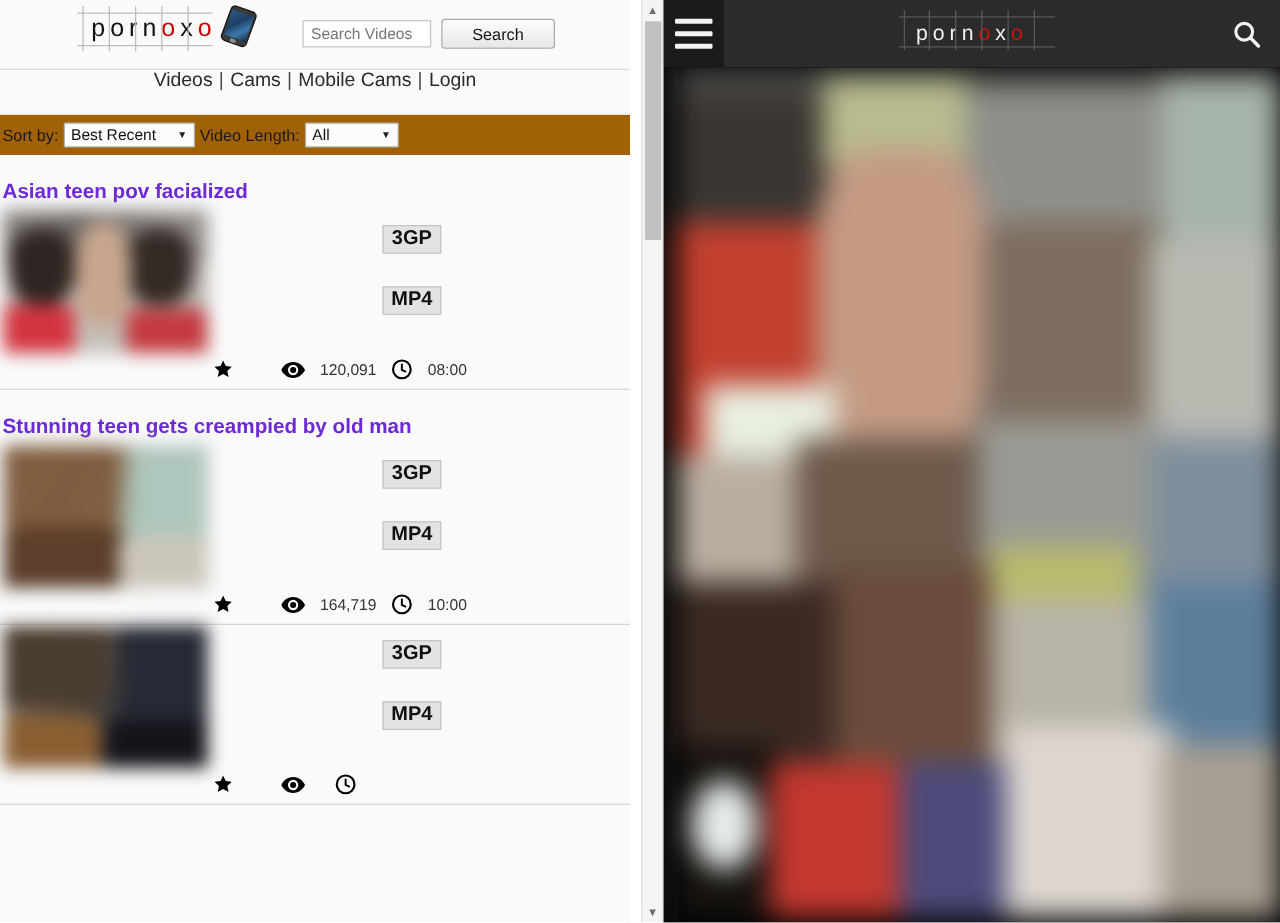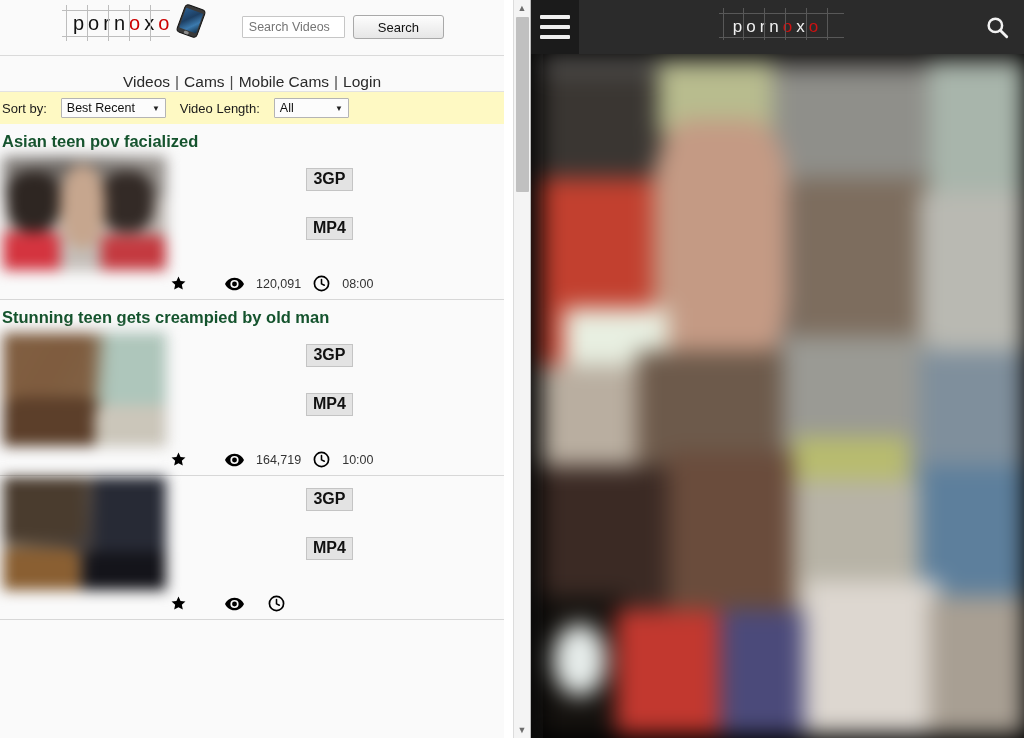--- a/index.html
+++ b/index.html
@@ -64,54 +64,54 @@
   .search-btn{
     height:24px;padding:0 24px;box-sizing:border-box;
     border:1px solid #a9a9a9;border-radius:3px;
     background:linear-gradient(#fdfdfd,#e6e6e6);
     font-size:13px;color:#111;font-family:"Liberation Sans",sans-serif;cursor:pointer;
   }
 
   
   .navstrip{
     height:35px;background:#fafafa;border-bottom:1px solid #e2e2e2;
-    display:flex;align-items:flex-end;justify-content:center;
+    display:flex;align-items:flex-start;justify-content:center;
     font-size:15.5px;color:#2a2a2a;
   }
   .navstrip a{color:#2a2a2a;text-decoration:none;}
   .navsep{margin:0 5px;color:#4a4a4a;}
 
   
   .band{
     height:33px;background:#333333;color:#fff;
     display:flex;align-items:center;padding-left:6px;
     font-size:17px;font-weight:bold;letter-spacing:.2px;
   }
 
   
   .filters{
-    height:24px;display:flex;align-items:center;gap:14px;
-    padding:4px 0 4px 2px;font-size:13px;color:#1a1a1a;background:#fef9c3;
+    height:24px;display:flex;align-items:center;gap:4px;
+    padding:4px 0 4px 2px;font-size:13px;color:#1a1a1a;background:#a16207;
   }
   .fsel{
     position:relative;height:20px;box-sizing:border-box;
     border:1px solid #b4b4b4;background:#fcfcfc;
     font-size:12.5px;color:#111;display:flex;align-items:center;
     padding:0 20px 0 5px;cursor:pointer;border-radius:1px;
   }
   .fsel.sort{width:105px;}
   .fsel.len{width:75px;}
   .fsel:after{
     content:"▼";position:absolute;right:5px;top:50%;transform:translateY(-50%);
     font-size:8px;color:#222;
   }
 
   
   .vrow{position:relative;border-bottom:1px solid #d7d7d7;padding:0 0 7px 0;background:#fafafa;}
-  .vtitle{font-size:16.5px;font-weight:bold;color:#14532d;padding:8px 0 5px 2px;}
+  .vtitle{font-size:16.5px;font-weight:bold;color:#6d28d9;padding:8px 0 5px 2px;margin-top:12px;}
   .vbody{position:relative;display:flex;align-items:flex-start;}
   .thumb{
     width:165px;height:115px;margin-left:2px;flex:none;
     border:1px solid #cfcfcf;box-sizing:border-box;position:relative;overflow:hidden;
     filter:blur(7px);
   }
   .fmtcol{
     position:absolute;left:306px;top:12px;display:flex;flex-direction:column;gap:26px;
   }
   .fmt{

